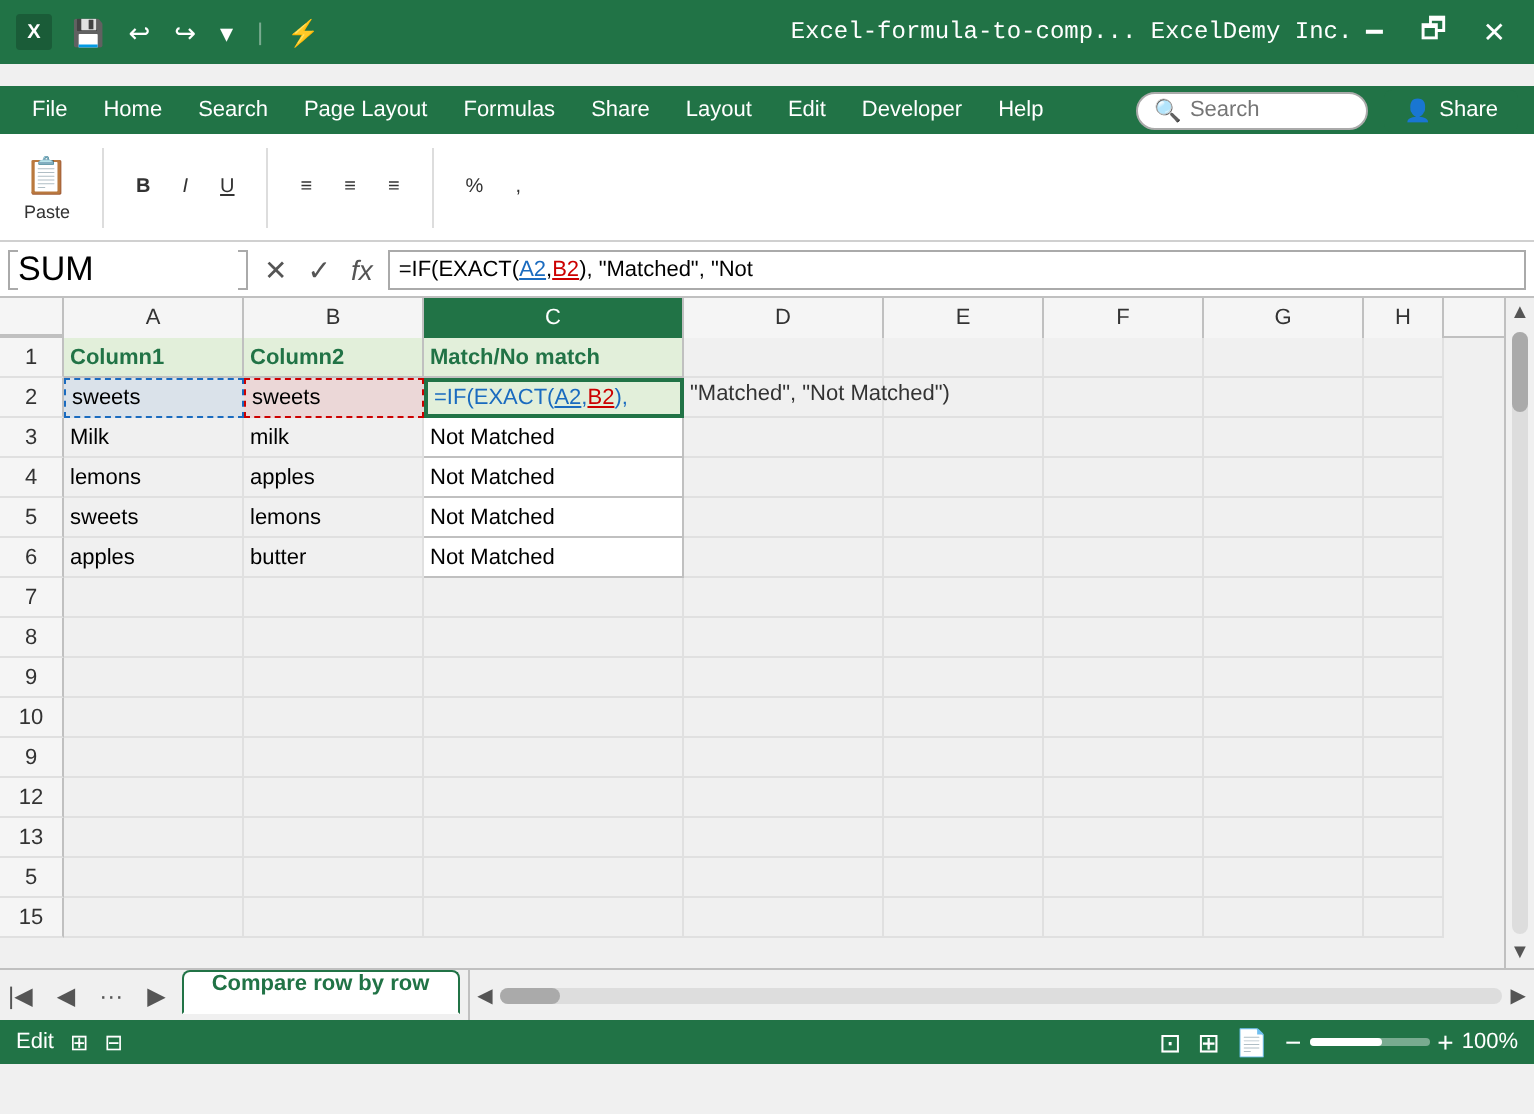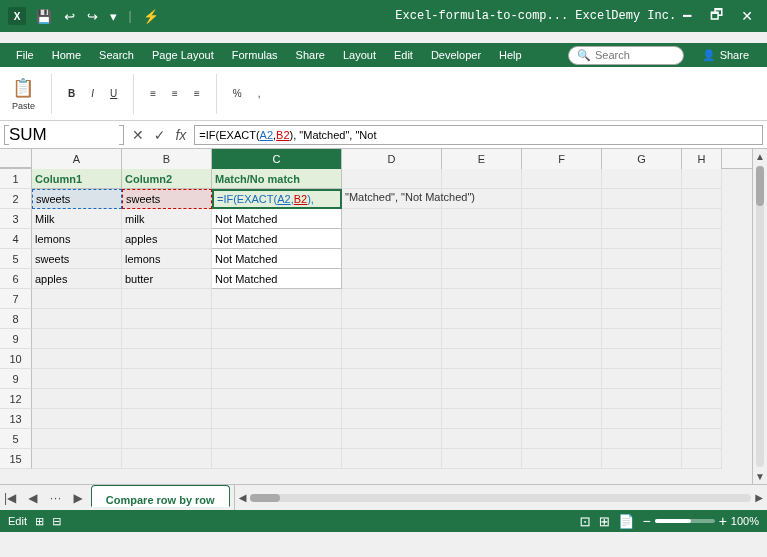--- a/index.html
+++ b/index.html
@@ -257,21 +257,21 @@
     .tab-nav-btn { background: none; border: none; cursor: pointer; font-size: 12px; color: #555; padding: 2px 4px; }
     .sheet-tab {
       height: 22px;
       padding: 0 14px;
       border: 1px solid #c0c0c0;
       border-bottom: none;
       border-radius: 4px 4px 0 0;
       cursor: pointer;
       font-size: 11px;
       display: flex;
-      align-items: flex-end;
+      align-items: flex-start;
       background: #f0f0f0;
       color: #555;
     }
     .sheet-tab.active {
       background: white;
       color: #217346;
       font-weight: bold;
       border-color: #217346;
       border-bottom: 1px solid white;
     }

